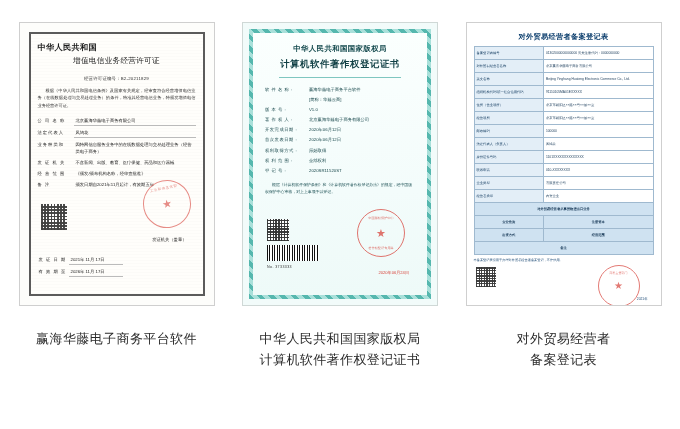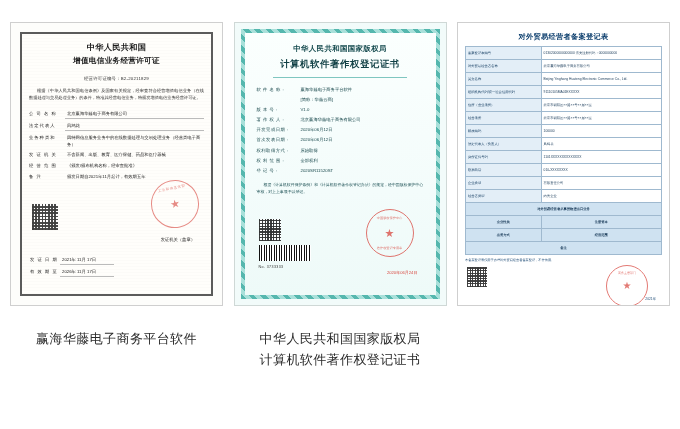--- a/index.html
+++ b/index.html
@@ -23,21 +23,21 @@
     box-sizing: border-box;
     width: 680px;
   }
   .cert-item {
     width: 205px;
     display: flex;
     flex-direction: column;
     align-items: center;
   }
   .cert-frame {
-    width: 213px;
+    width: 196px;
     height: 284px;
     background: #fff;
     box-sizing: border-box;
     position: relative;
     overflow: hidden;
   }
   .caption {
     margin-top: 22px;
     text-align: center;
     font-size: 13px;
@@ -57,31 +57,31 @@
     border: 2px solid #5b5b5b;
     height: 100%;
     box-sizing: border-box;
     padding: 8px 7px;
     position: relative;
     background:
       repeating-linear-gradient(0deg, rgba(0,0,0,0.012) 0 1px, rgba(255,255,255,0) 1px 3px),
       #fffefb;
   }
   .c1-title {
-    text-align: center;
+    text-align: left;
     font-size: 8.2px;
     font-weight: bold;
     color: #1a1a1a;
     line-height: 12px;
     letter-spacing: 0.3px;
   }
   .c1-sub {
     text-align: center;
     font-size: 7.6px;
-    font-weight: bold;
+    font-weight: normal;
     color: #1a1a1a;
     line-height: 12px;
     letter-spacing: 0.3px;
     margin-top: 1px;
   }
   .c1-no {
     text-align: center;
     font-size: 4.4px;
     color: #333;
     margin-top: 9px;
@@ -607,15 +607,19 @@
       <div class="c3-foot-note">本备案登记表仅用于办理对外贸易经营者备案登记，不作他用。</div>
       <div class="c3-bottom">
         <div class="c3-qr"></div>
         <div class="c3-stamp">
           <div class="txt">商务主管部门</div>
           <div class="star">★</div>
         </div>
         <div class="c3-date">2021年</div>
       </div>
     </div>
+    <div class="caption">
+      <div>对外贸易经营者</div>
+      <div>备案登记表</div>
+    </div>
   </div>
 
 </div>
 
 </body></html>

